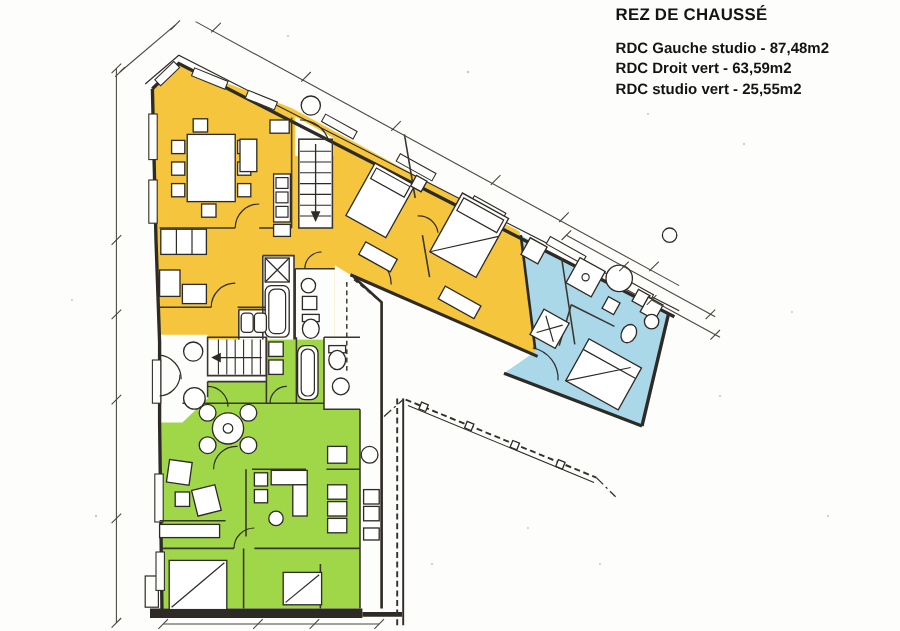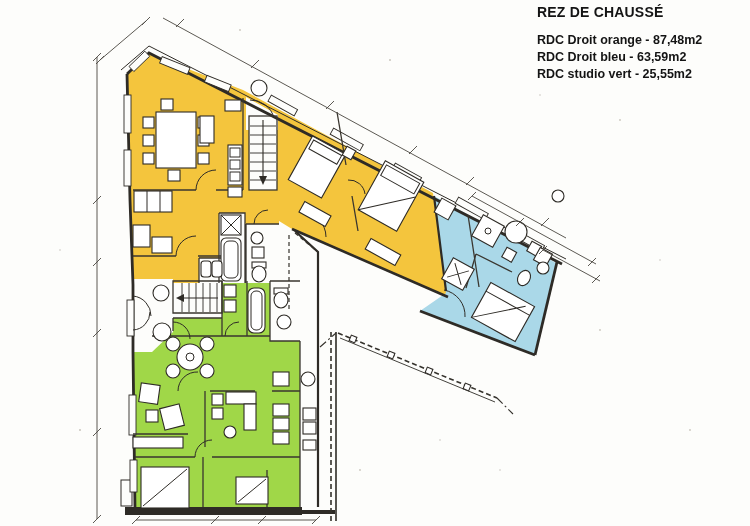--- a/index.html
+++ b/index.html
@@ -1,19 +1,19 @@
 <!DOCTYPE html>
 <html><head>
 <meta charset="utf-8">
 <style>
   html,body{margin:0;padding:0;background:#ffffff;}
   #stage{position:relative;width:750px;height:526px;background:#fdfdfb;overflow:hidden;
          font-family:"Liberation Sans",sans-serif;}
   #plan-svg{position:absolute;left:0;top:0;}
-  #info{position:absolute;left:537px;top:4px;color:#141414;}
+  #info{position:absolute;left:513px;top:4px;color:#141414;}
   #info .title{font-size:14px;font-weight:bold;letter-spacing:.2px;margin:0 0 14px 0;}
   #info .line{font-size:12.5px;font-weight:bold;margin:0 0 4px 0;line-height:13px;}
   .wall{stroke:#2e2b26;fill:none;}
   .thin{stroke:#3a362f;fill:none;stroke-width:1.3;}
   .furn{fill:#ffffff;stroke:#2e2b26;stroke-width:1.1;}
   .furnl{fill:none;stroke:#2e2b26;stroke-width:1;}
   .dim{stroke:#4a463f;stroke-width:0.9;fill:none;}
   .door{stroke:#2e2b26;stroke-width:1;fill:none;}
   .dash{stroke:#35322c;fill:none;}
 </style>
@@ -261,18 +261,18 @@
         <circle cx="660" cy="260" r="0.8"></circle>
         <circle cx="240" cy="30" r="0.9"></circle>
     <circle cx="500" cy="470" r="0.8"></circle>
         <circle cx="690" cy="430" r="0.9"></circle>
         <circle cx="60" cy="250" r="0.8"></circle>
   </g>
 </svg>
 
 <div id="info">
   <p class="title">REZ DE CHAUSSÉ</p>
-  <p class="line">RDC Droit orange - 87,48m2</p>
-  <p class="line">RDC Droit bleu - 63,59m2</p>
+  <p class="line">RDC Gauche studio - 87,48m2</p>
+  <p class="line">RDC Droit vert - 63,59m2</p>
   <p class="line">RDC studio vert - 25,55m2</p>
 </div>
 
 </div>
 
 </body></html>

